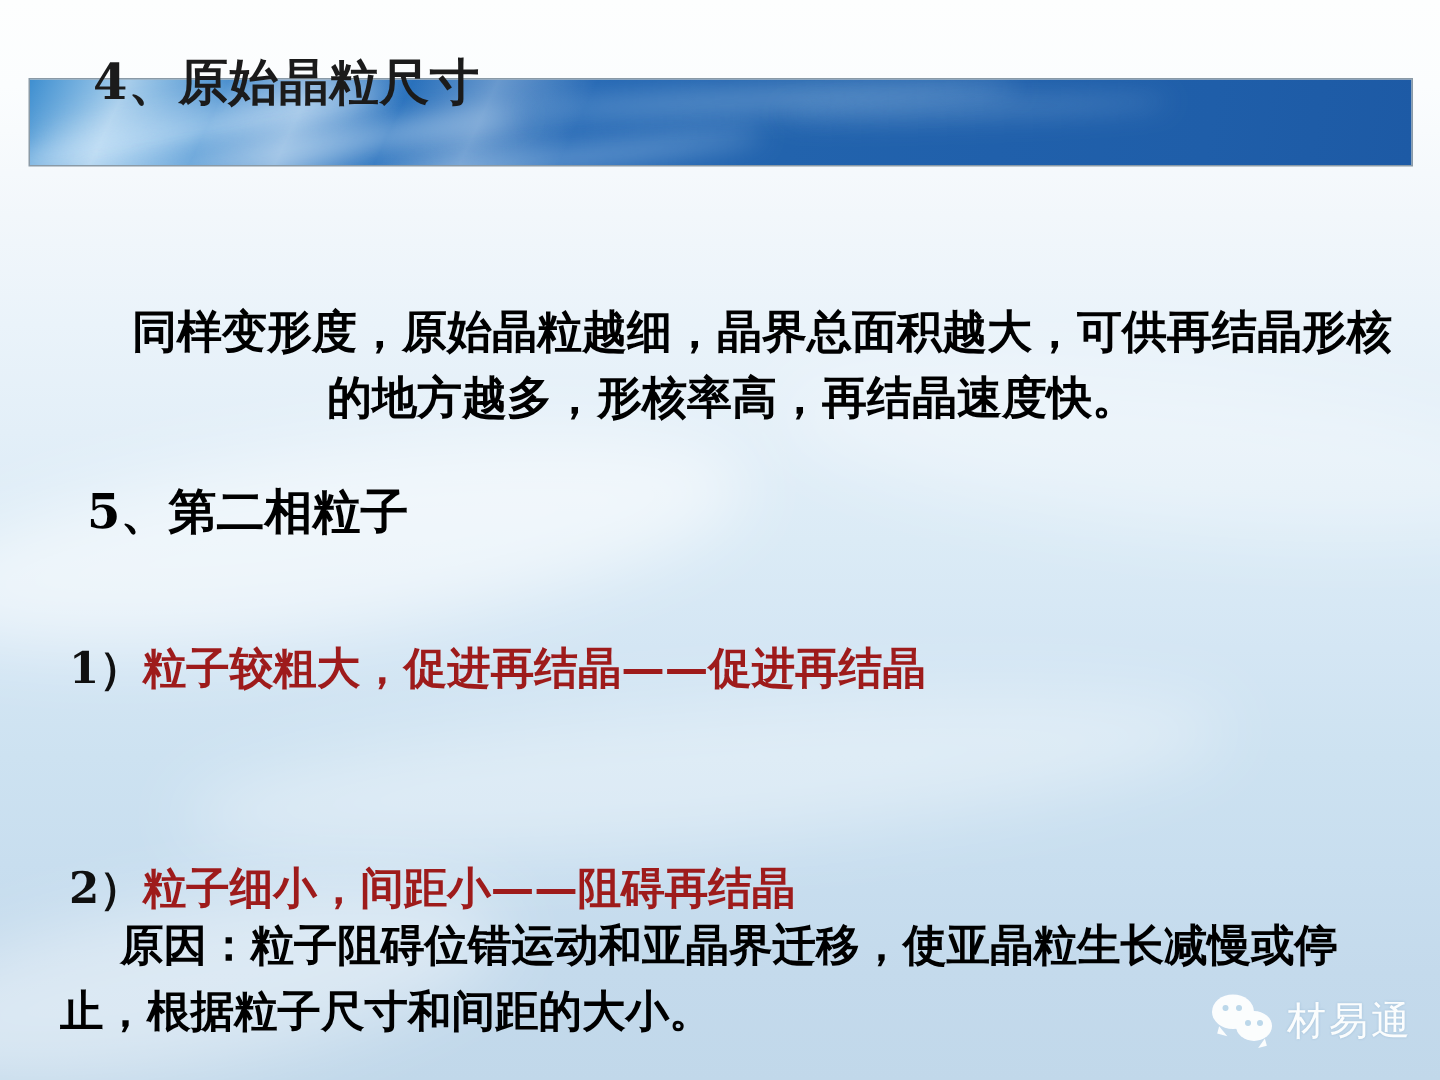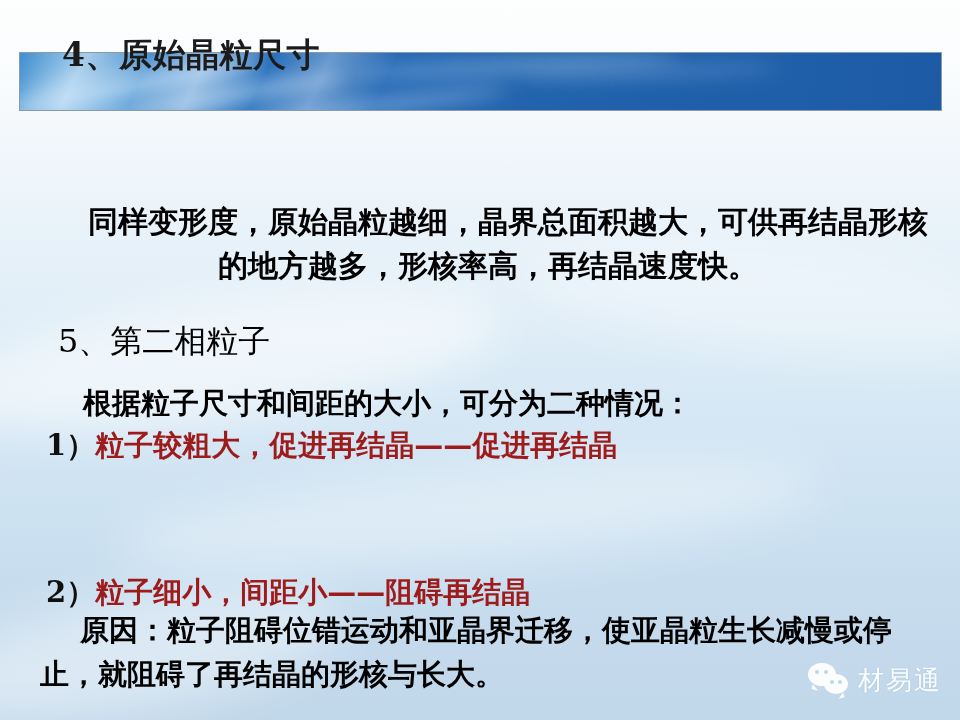--- a/index.html
+++ b/index.html
@@ -130,21 +130,21 @@
 
   #para-1 { left: 40px; top: 112px; width: 896px; }
   #para-2 { left: 40px; top: 200px; width: 896px; text-align: center; }
 
   #section-title-5 {
     position: absolute;
     left: 58px;
     top: 320px;
     font-family: "DejaVu Serif", "Liberation Serif", serif;
     font-size: 32px;
-    font-weight: normal;
+    font-weight: bold;
     color: #000000;
     white-space: nowrap;
   }
 
   #para-3 {
     position: absolute;
     left: 55px;
     top: 382px;
     width: 880px;
     font-family: "DejaVu Serif", "Liberation Serif", serif;
@@ -281,32 +281,31 @@
     <div class="cloud-streak cs6"></div>
   </div>
 
   <div id="section-title">4、原始晶粒尺寸</div>
 
 
   <div id="para-2" class="para indent">同样变形度，原始晶粒越细，晶界总面积越大，可供再结晶形核的地方越多，形核率高，再结晶速度快。</div>
 
   <div id="section-title-5">5、第二相粒子</div>
 
-  <div id="para-3">根据粒子尺寸和间距的大小，可分为二种情况：</div>
 
   <div id="item-1" class="red-item">
     <span class="marker">1）</span><span class="red-text">粒子较粗大，促进再结晶——促进再结晶</span>
   </div>
 
 
   <div id="item-2" class="red-item">
     <span class="marker">2）</span><span class="red-text">粒子细小，间距小——阻碍再结晶</span>
   </div>
 
-  <div id="para-5">原因：粒子阻碍位错运动和亚晶界迁移，使亚晶粒生长减慢或停止，就阻碍了再结晶的形核与长大。</div>
+  <div id="para-5">原因：粒子阻碍位错运动和亚晶界迁移，使亚晶粒生长减慢或停止，根据粒子尺寸和间距的大小。</div>
 
   <div id="watermark">
     <span class="wechat-mark">
       <span class="bubble-big"></span>
       <span class="bubble-small"></span>
       <span class="eye eye-b1"></span>
       <span class="eye eye-b2"></span>
       <span class="eye eye-s1"></span>
       <span class="eye eye-s2"></span>
     </span>

